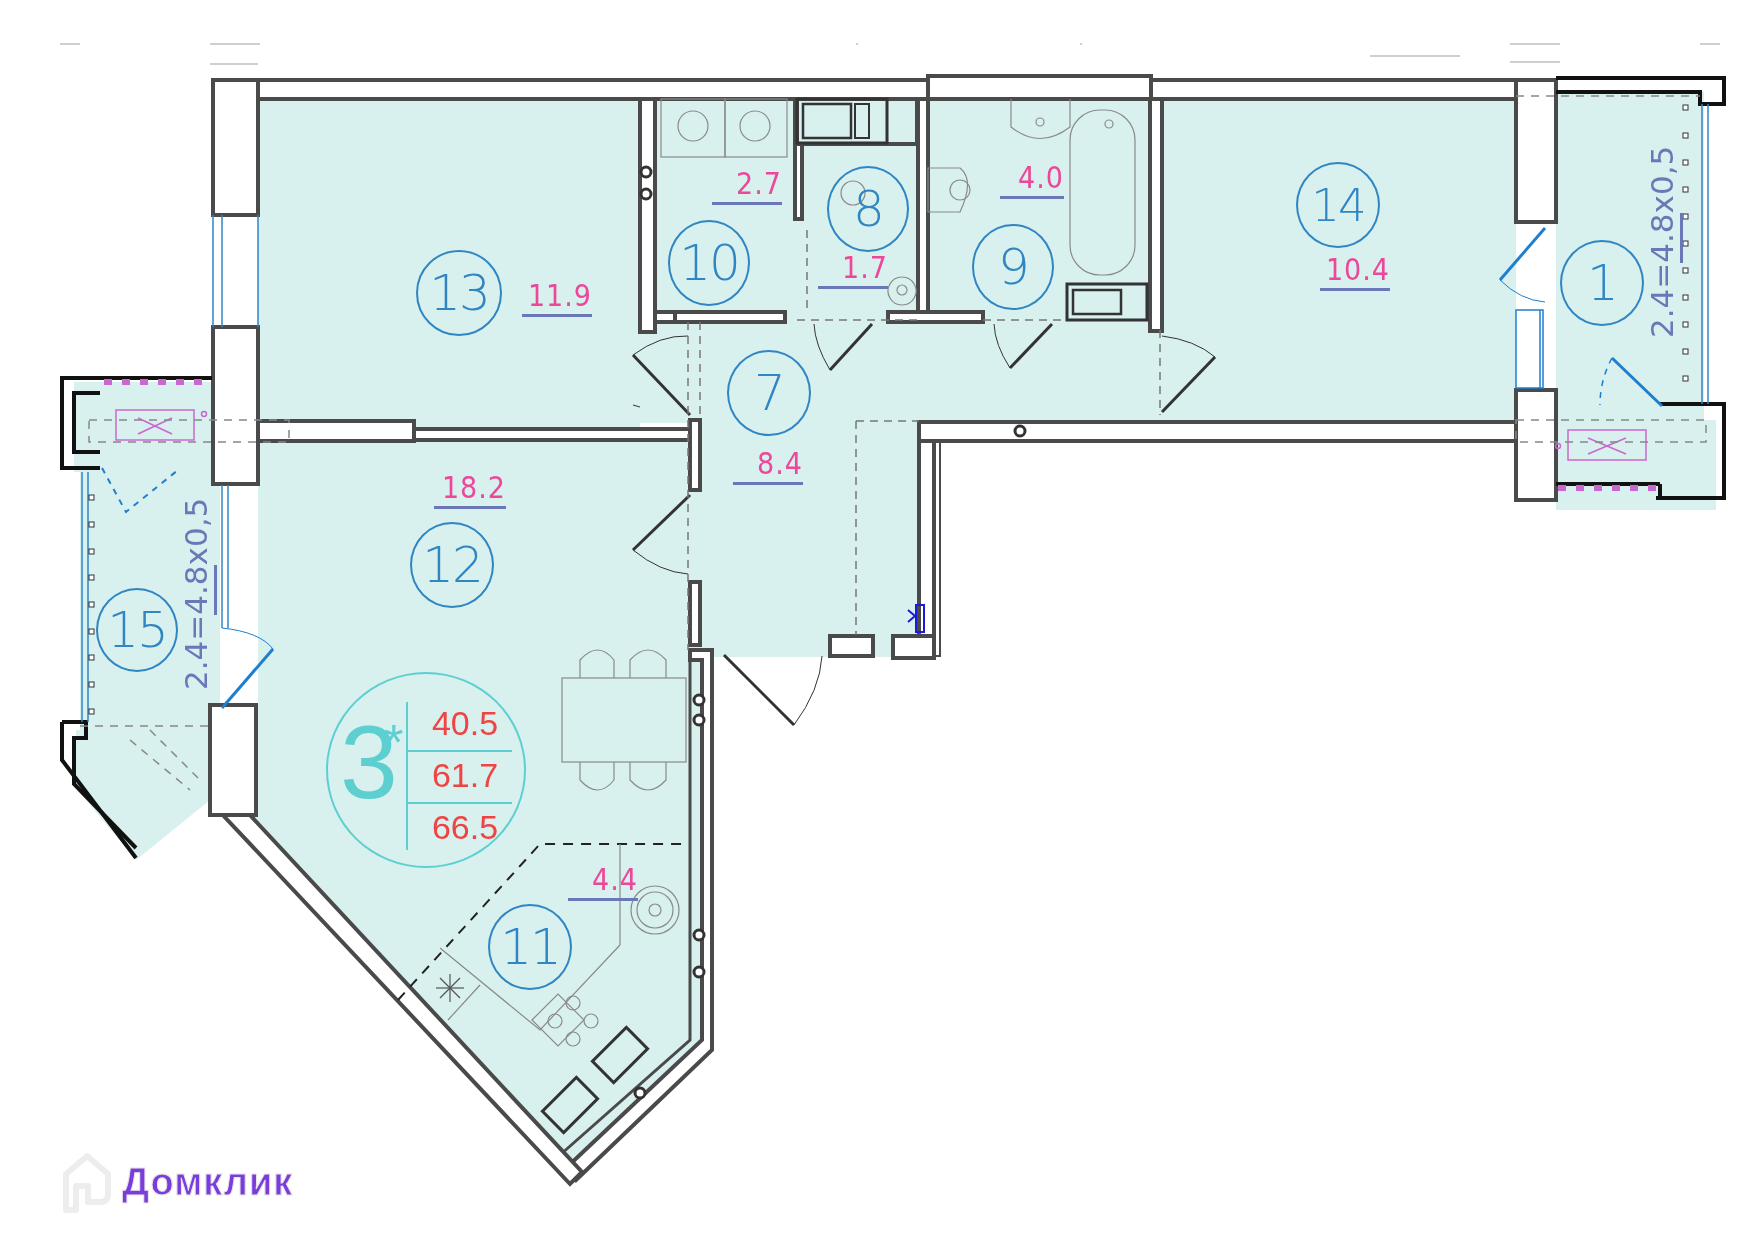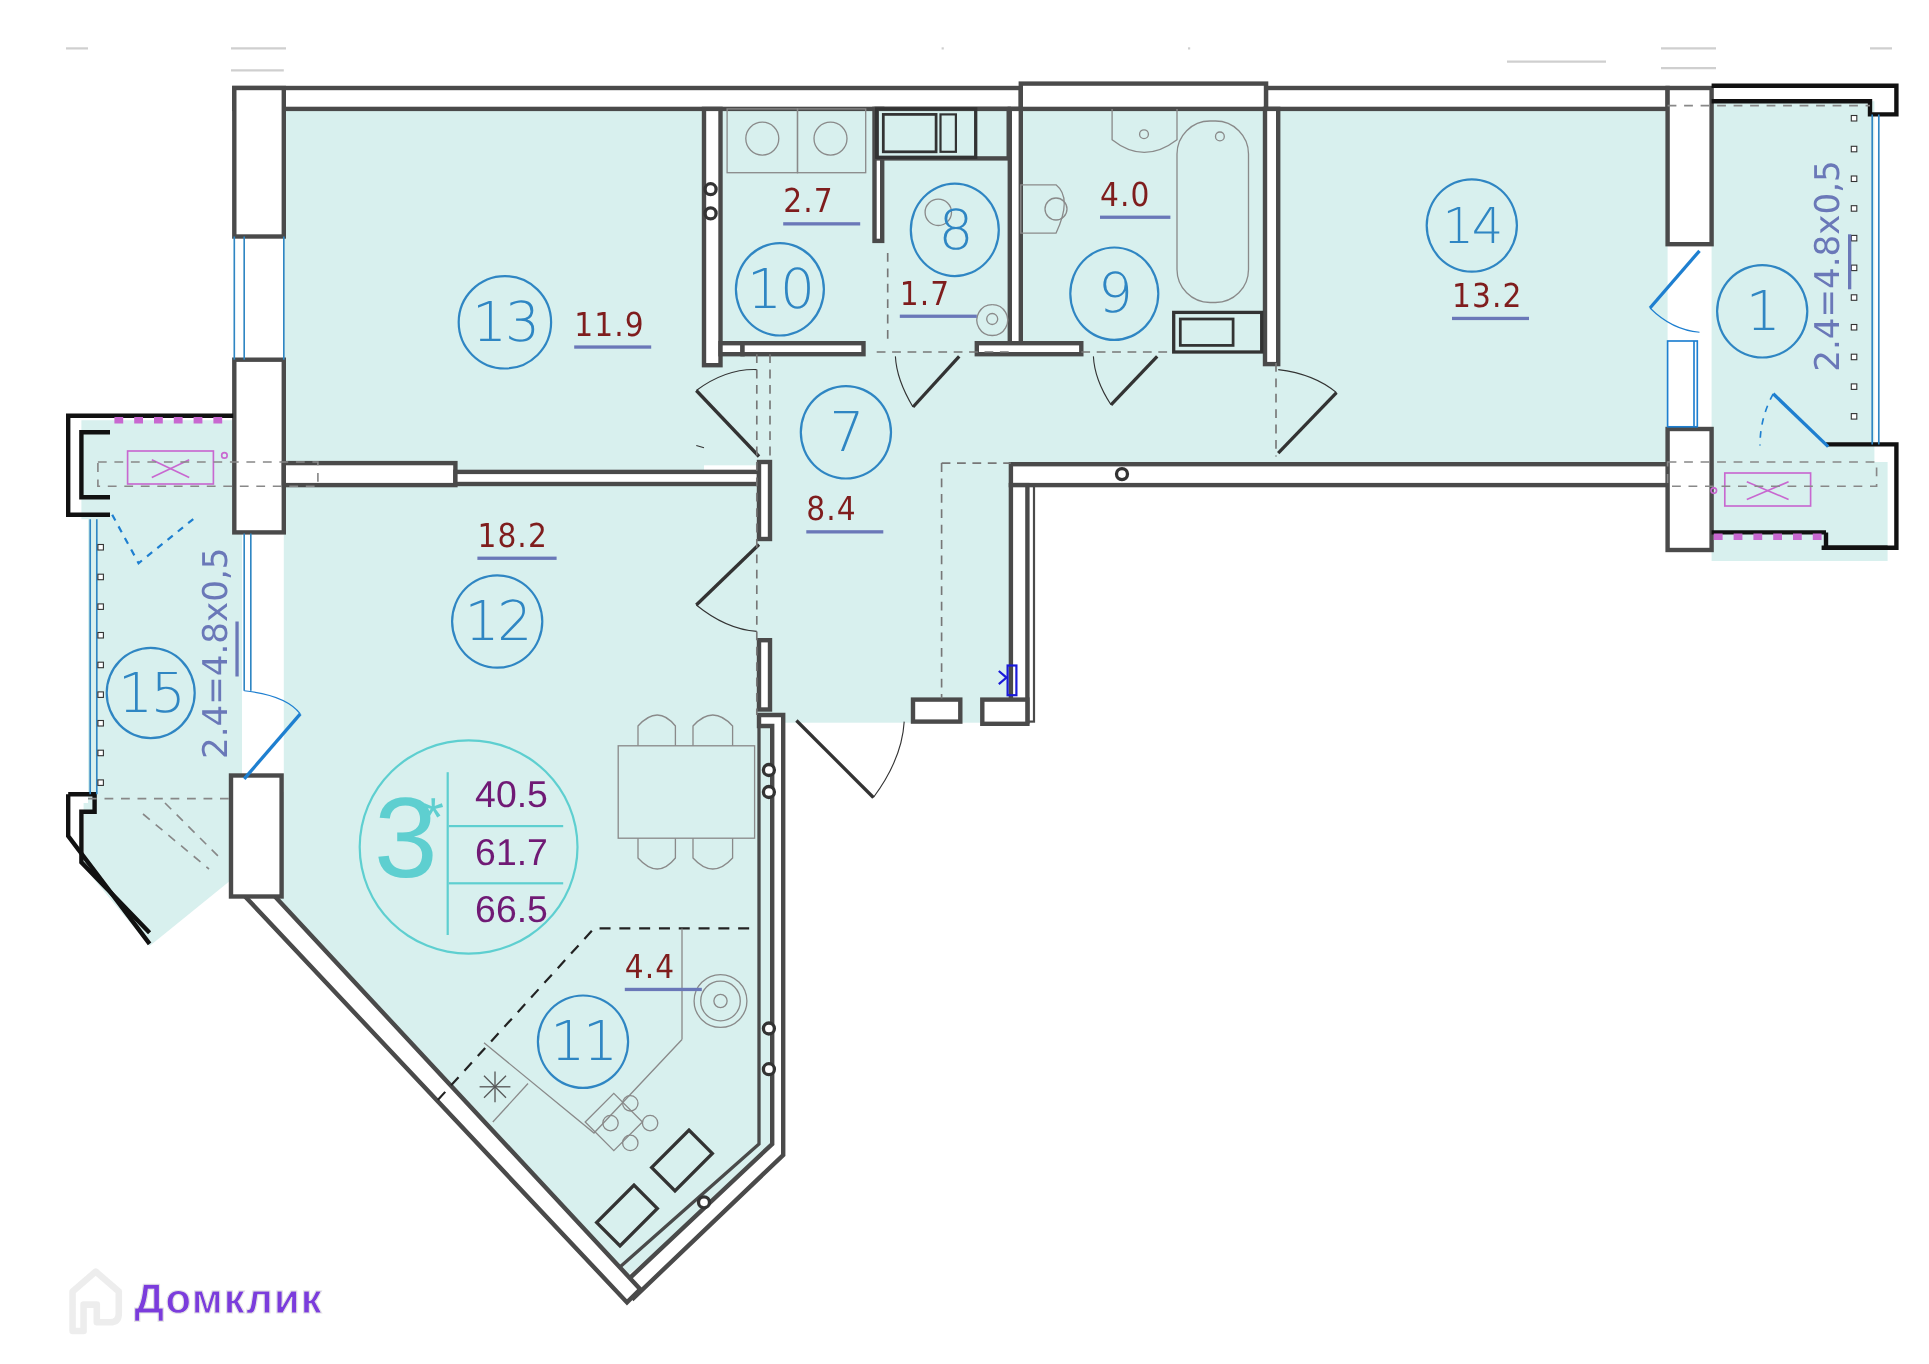--- a/index.html
+++ b/index.html
@@ -3,35 +3,35 @@
 <meta charset="utf-8">
 <style>
   html, body { margin: 0; padding: 0; background: #ffffff; }
   body { width: 1754px; height: 1240px; position: relative; overflow: hidden;
          font-family: "DejaVu Sans", "Liberation Sans", sans-serif; }
   #plan { position: absolute; left: 0; top: 0; width: 1754px; height: 1240px; }
   .room-num { position: absolute; border: 2px solid #2f86c3; border-radius: 50%;
               color: #2f86c3; display: flex; align-items: center; justify-content: center;
               font-family: "DejaVu Sans", sans-serif; font-weight: 300; letter-spacing: -2px;
               box-sizing: border-box; }
-  .room-area { position: absolute; color: #7f1d1d; font-size: 30px; letter-spacing: 1px;
-               border-bottom: 3px solid #6a78b8; text-align: left; line-height: 36px;
+  .room-area { position: absolute; color: #ec4899; font-size: 30px; letter-spacing: 1px;
+               border-bottom: 3px solid #6a78b8; text-align: right; line-height: 36px;
                font-family: "DejaVu Sans Condensed", "DejaVu Sans", sans-serif; }
   .balcony-dim { position: absolute; color: #6a78b8; font-size: 31px;
                  transform-origin: left top; transform: rotate(-90deg); white-space: nowrap;
                  font-family: "DejaVu Sans", sans-serif; }
   .balcony-dim span.u { border-bottom: 3px solid #6a78b8; }
   .legend { position: absolute; left: 326px; top: 672px; width: 200px; height: 196px;
             border: 2px solid #5ecfd0; border-radius: 50%; box-sizing: border-box; }
   .legend .rooms { position: absolute; left: 12px; top: 36px; font-size: 104px; color: #5ecfd0;
                    font-family: "Liberation Sans", sans-serif; font-weight: 400; line-height: 104px; }
   .legend .star { position: absolute; left: 56px; top: 40px; font-size: 50px; color: #5ecfd0;
                   font-family: "Liberation Sans", sans-serif; }
   .legend .vline { position: absolute; left: 78px; top: 28px; width: 2px; height: 148px; background: #5ecfd0; }
-  .legend .val { position: absolute; left: 92px; font-size: 34px; color: #701a75;
+  .legend .val { position: absolute; left: 92px; font-size: 34px; color: #ef4444;
                  font-family: "Liberation Sans", sans-serif; width: 90px; text-align: center; }
   .legend .hline { position: absolute; left: 80px; width: 104px; height: 2px; background: #5ecfd0; }
   .watermark { position: absolute; left: 60px; top: 1150px; display: flex; align-items: center;
                gap: 8px; opacity: 0.9; }
   .watermark .wm-text { font-size: 38px; color: #6d28d9; font-family: "Liberation Sans", sans-serif;
                         font-weight: 700; -webkit-text-stroke: 1px #e3e3e3; letter-spacing: 1px; }
 </style>
 </head>
 <body>
 
@@ -319,21 +319,21 @@
 <div class="room-num" style="left:668px;top:220px;width:82px;height:86px;font-size:50px;">10</div>
 <div class="room-area" style="left:712px;top:166px;width:70px;">2.7</div>
 
 <div class="room-num" style="left:827px;top:166px;width:82px;height:86px;font-size:50px;">8</div>
 <div class="room-area" style="left:818px;top:250px;width:70px;">1.7</div>
 
 <div class="room-num" style="left:972px;top:224px;width:82px;height:86px;font-size:50px;">9</div>
 <div class="room-area" style="left:1000px;top:160px;width:64px;">4.0</div>
 
 <div class="room-num" style="left:1296px;top:162px;width:84px;height:86px;font-size:45px;">14</div>
-<div class="room-area" style="left:1320px;top:252px;width:70px;">13.2</div>
+<div class="room-area" style="left:1320px;top:252px;width:70px;">10.4</div>
 
 <div class="room-num" style="left:727px;top:350px;width:84px;height:86px;font-size:50px;">7</div>
 <div class="room-area" style="left:733px;top:446px;width:70px;">8.4</div>
 
 <div class="room-area" style="left:434px;top:470px;width:72px;">18.2</div>
 <div class="room-num" style="left:410px;top:522px;width:84px;height:86px;font-size:50px;">12</div>
 
 <div class="room-area" style="left:568px;top:862px;width:70px;">4.4</div>
 <div class="room-num" style="left:488px;top:904px;width:84px;height:86px;font-size:50px;">11</div>
 

